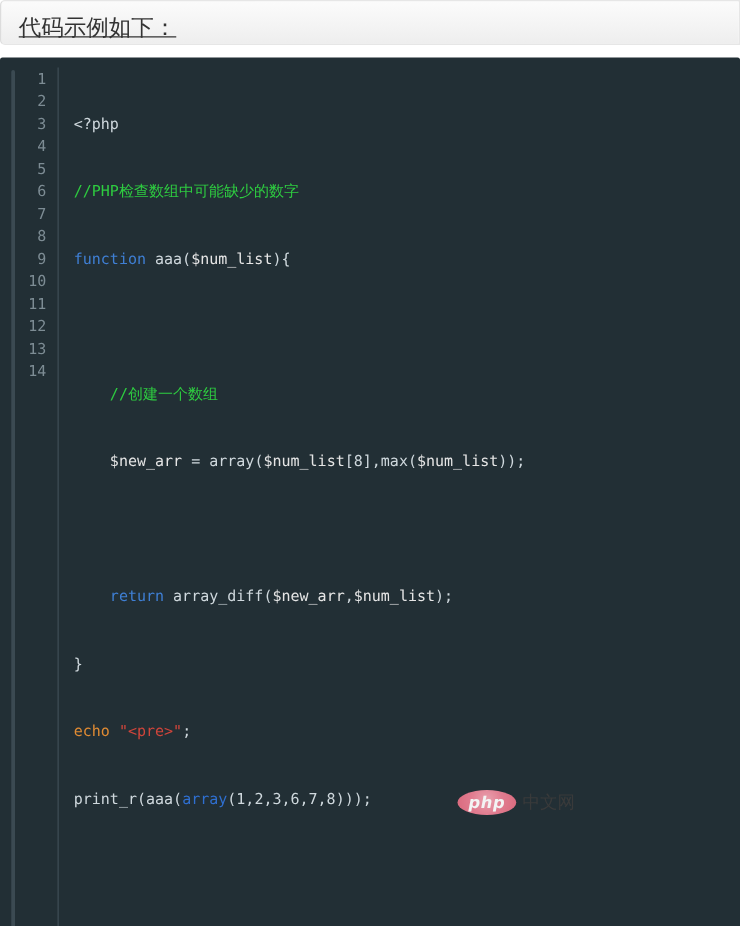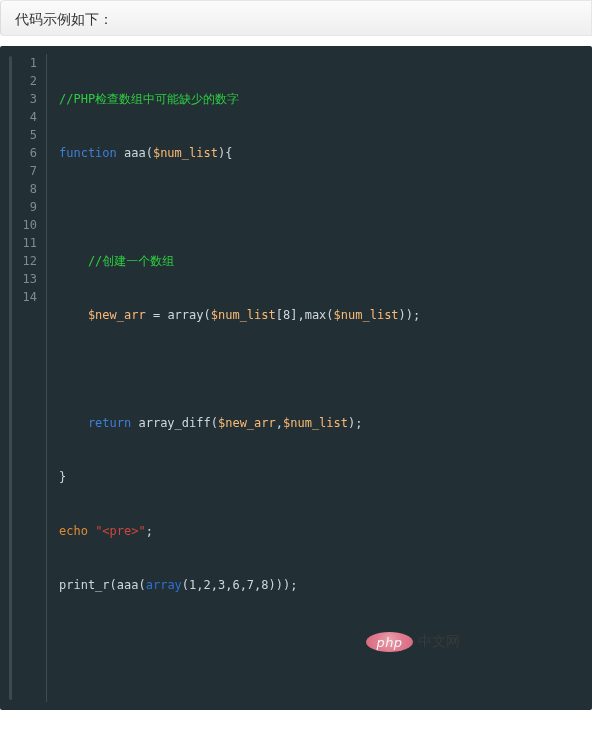--- a/index.html
+++ b/index.html
@@ -18,24 +18,25 @@
   
   .note {
     position: relative;
     margin: 0 0 0 0;
     background: linear-gradient(to bottom, #fbfbfb 0%, #f4f4f4 55%, #eeeeee 100%);
     border: 1px solid #e6e6e6;
     border-left: 1px solid #dcdcdc;
     border-radius: 4px 0 0 4px;
     box-sizing: border-box;
     color: #333333;
-    font-size: 14px;
+    font-size: 18px;
     line-height: 1.5;
     padding: 10px 6px 16px 14px;
     white-space: nowrap;
+    text-decoration: underline;
   }
   .note-1 { width: 592px; height: 36px; padding-top: 8px; }
   .spacer-10 { height: 10px; }
 
   
   .code-wrap {
     position: relative;
     width: 592px;
     background: #222f35;
     box-sizing: border-box;
@@ -73,21 +74,21 @@
   .gutter div { height: 18px; }
   .code-lines {
     padding-left: 12px;
     color: #d6dee2;
     white-space: pre;
   }
   .code-lines div { height: 18px; }
 
   .tok-kw      { color: #3f7fd4; text-align: right; }   
   .tok-cmt     { color: #2ecc40; }   
-  .tok-var     { color: #fdba74; }   
+  .tok-var     { color: #e5e5e5; }   
   .tok-str     { color: #d1453b; }   
   .tok-fn      { color: #2f6fd0; text-align: center; }   
   .tok-echo    { color: #e08b33; }
   .tok-plain   { color: #cfd8dd; }
   
   .watermark {
     position: absolute;
     left: 366px;
     top: 632px;
     display: flex;
@@ -100,21 +101,21 @@
     height: 20px;
     border-radius: 50%;
     background: radial-gradient(circle at 50% 38%, #f3a7b4 0%, #ec8296 45%, #e46b80 100%);
     display: flex;
     align-items: center;
     justify-content: center;
     color: #ffffff;
     font-family: "DejaVu Sans", sans-serif;
     font-size: 13px;
     font-style: italic;
-    font-weight: normal;
+    font-weight: bold;
     letter-spacing: 0.5px;
     line-height: 1;
   }
   .wm-text {
     color: #3b3b3b;
     font-size: 14px;
     font-family: "DejaVu Sans", sans-serif;
     font-weight: 400;
   }
 </style>
@@ -140,20 +141,21 @@
       <div>7</div>
       <div>8</div>
       <div>9</div>
       <div>10</div>
       <div>11</div>
       <div>12</div>
       <div>13</div>
       <div>14</div>
     </div>
     <div class="code-lines">
+      <div><span class="tok-plain">&lt;?php</span></div>
       <div><span class="tok-cmt">//PHP检查数组中可能缺少的数字</span></div>
       <div><span class="tok-kw">function</span><span class="tok-plain"> aaa(</span><span class="tok-var">$num_list</span><span class="tok-plain">){</span></div>
       <div>&nbsp;</div>
       <div><span class="tok-cmt">    //创建一个数组</span></div>
       <div><span class="tok-var">    $new_arr</span><span class="tok-plain"> = array(</span><span class="tok-var">$num_list</span><span class="tok-plain">[8],max(</span><span class="tok-var">$num_list</span><span class="tok-plain">));</span></div>
       <div>&nbsp;</div>
       <div><span class="tok-kw">    return</span><span class="tok-plain"> array_diff(</span><span class="tok-var">$new_arr</span><span class="tok-plain">,</span><span class="tok-var">$num_list</span><span class="tok-plain">);</span></div>
       <div><span class="tok-plain">}</span></div>
       <div><span class="tok-echo">echo</span><span class="tok-plain"> </span><span class="tok-str">"&lt;pre&gt;"</span><span class="tok-plain">;</span></div>
       <div><span class="tok-plain">print_r(aaa(</span><span class="tok-fn">array</span><span class="tok-plain">(1,2,3,6,7,8)));</span></div>

